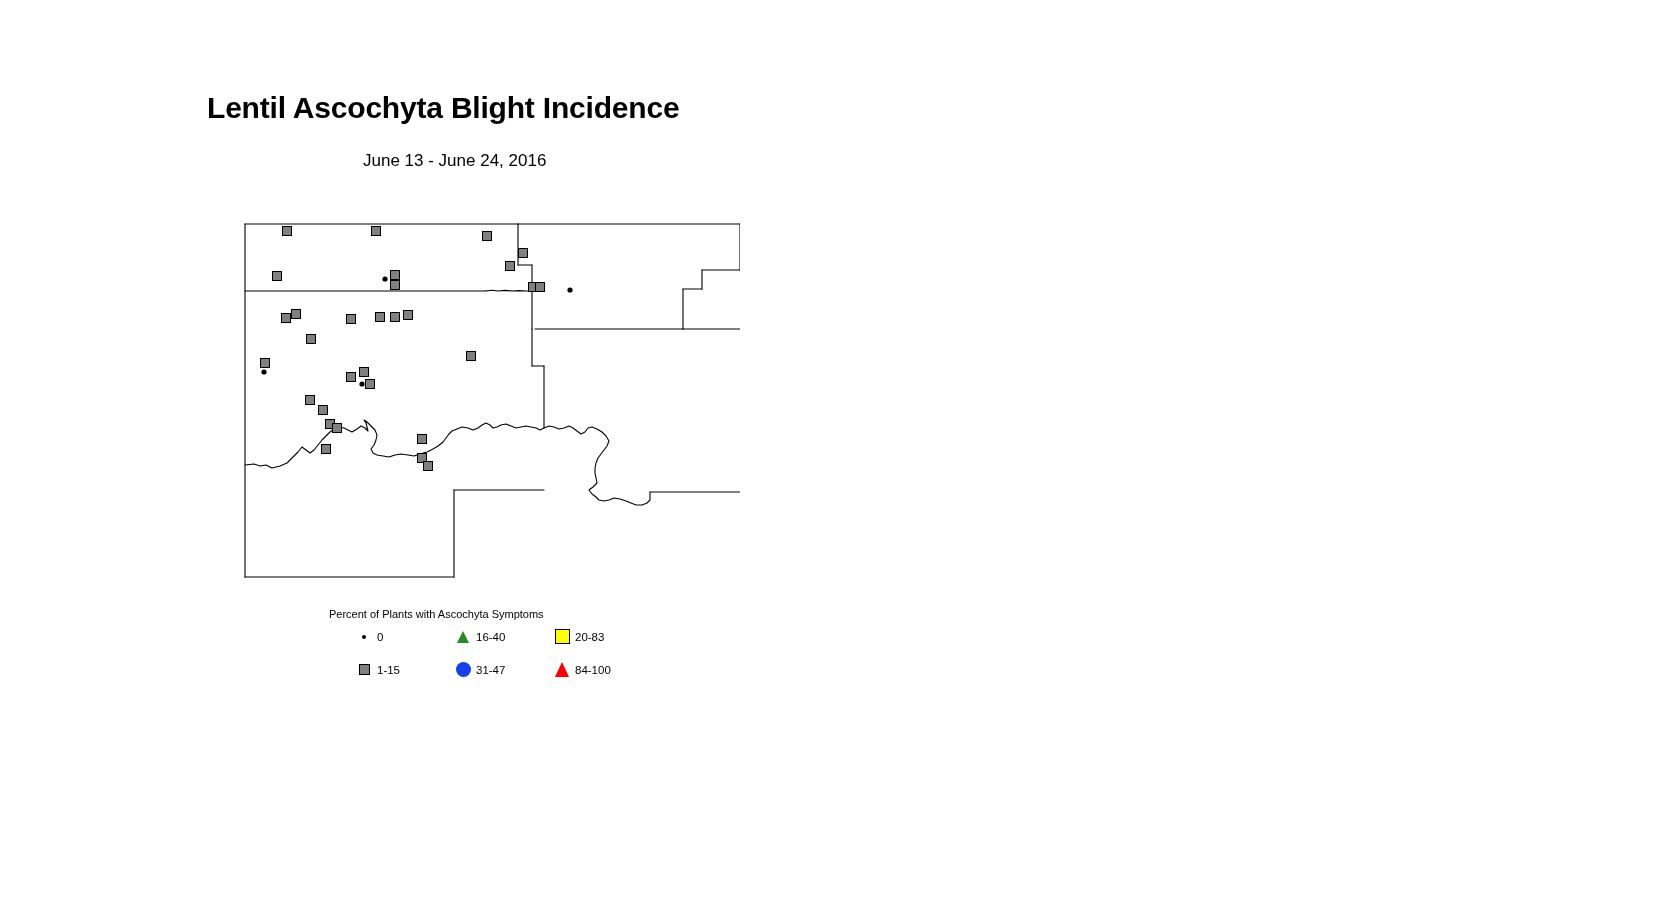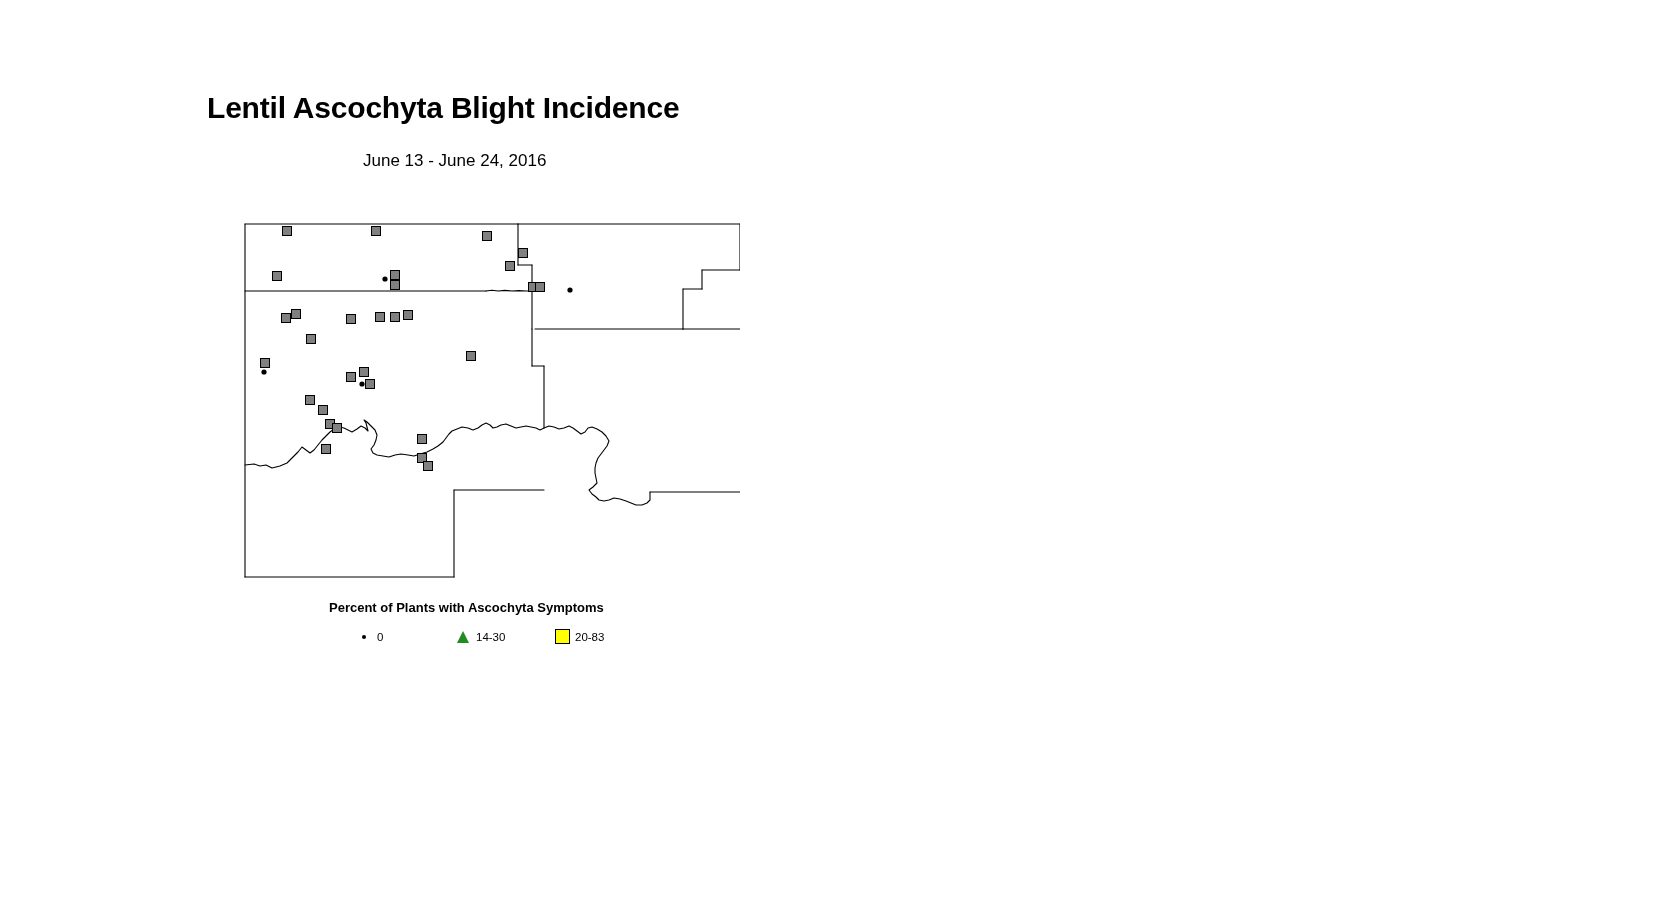--- a/index.html
+++ b/index.html
@@ -50,23 +50,23 @@
   .legend {
     position: absolute;
     left: 329px;
     top: 592px;
     width: 400px;
     height: 100px;
   }
   .legend-title {
     position: absolute;
     left: 0;
-    top: 8px;
-    font-size: 13px;
-    font-weight: bold;
+    top: 16px;
+    font-size: 11px;
+    font-weight: normal;
     white-space: nowrap;
   }
   .legend-grid {
     position: absolute;
     left: 22px;
     top: 28px;
     width: 380px;
   }
   .legend-row {
     display: flex;
@@ -233,27 +233,47 @@
         <div class="legend-cell">
           <span class="legend-sym">
             <span class="sym-dot"></span>
           </span>
           <span class="legend-label">0</span>
         </div>
         <div class="legend-cell">
           <span class="legend-sym">
             <span class="sym-tri sym-tri-sm" style="border-bottom:12px solid #228B22;"></span>
           </span>
-          <span class="legend-label">14-30</span>
+          <span class="legend-label">16-40</span>
         </div>
         <div class="legend-cell">
           <span class="legend-sym">
             <span class="sym-square-big" style="background:#FFFF00;"></span>
           </span>
           <span class="legend-label">20-83</span>
         </div>
       </div>
 
+      <div class="legend-row">
+        <div class="legend-cell">
+          <span class="legend-sym">
+            <span class="sym-square" style="background:#808080;"></span>
+          </span>
+          <span class="legend-label">1-15</span>
+        </div>
+        <div class="legend-cell">
+          <span class="legend-sym">
+            <span class="sym-circle" style="background:#1540F0;"></span>
+          </span>
+          <span class="legend-label">31-47</span>
+        </div>
+        <div class="legend-cell">
+          <span class="legend-sym">
+            <span class="sym-tri" style="border-bottom:15px solid #FF0000;"></span>
+          </span>
+          <span class="legend-label">84-100</span>
+        </div>
+      </div>
 
     </div>
   </div>
 
 </div>
 
 </body></html>

